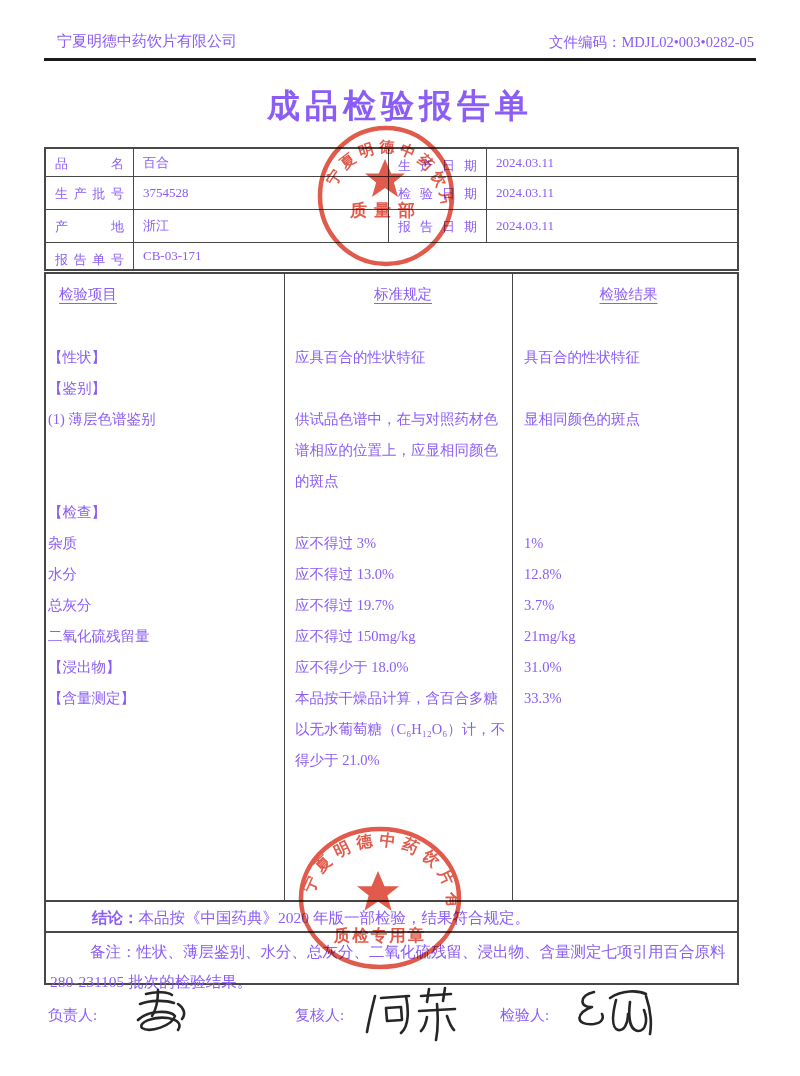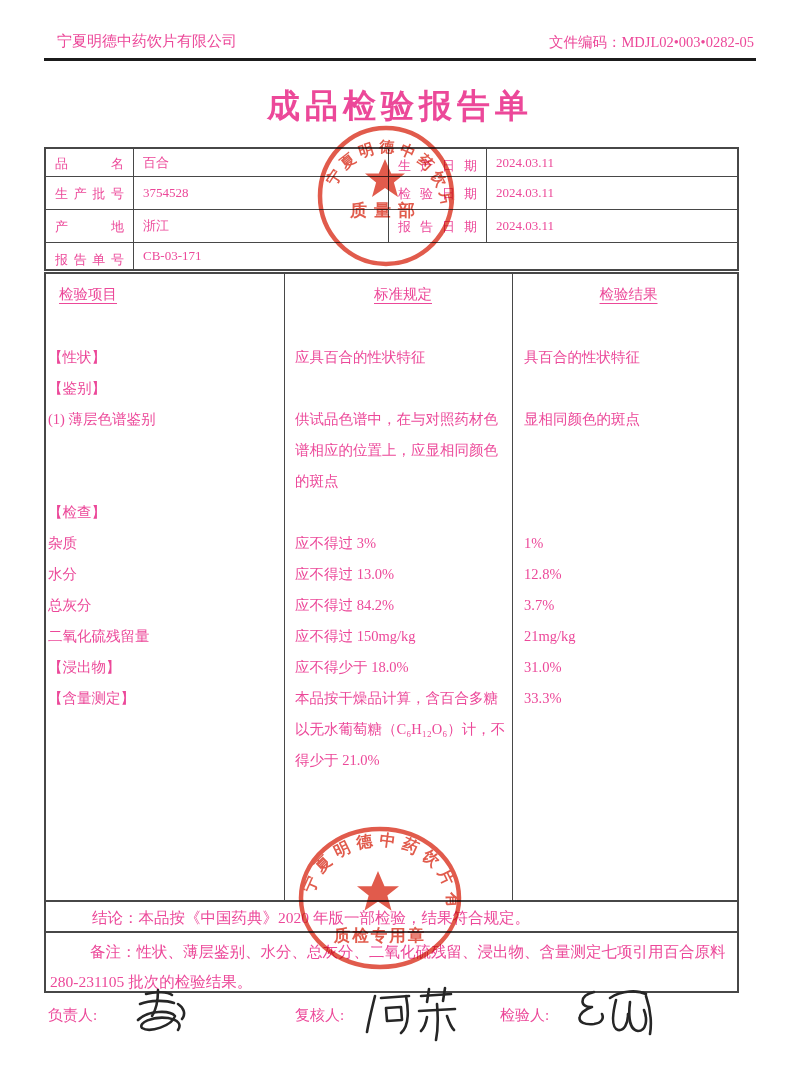--- a/index.html
+++ b/index.html
@@ -1,17 +1,17 @@
 <!DOCTYPE html>
 <html><head>
 <meta charset="utf-8">
 <style>
   html,body{margin:0;padding:0;background:#ffffff;}
   .page{position:relative;width:800px;height:1076px;background:#fff;overflow:hidden;
-        font-family:"Liberation Serif","DejaVu Serif",serif;color:#ec4899;}
+        font-family:"Liberation Serif","DejaVu Serif",serif;color:#8b5cf6;}
   
   .hdr{position:absolute;left:44px;top:32px;width:712px;height:22px;font-size:15px;}
   .hdr-left{position:absolute;left:13px;top:0;}
   .hdr-right{position:absolute;right:2px;top:1px;font-size:14.5px;}
   .hdr-rule{position:absolute;left:44px;top:58px;width:712px;height:3px;background:#1b1b1b;}
   
   .title{position:absolute;left:0;top:84px;width:800px;margin:0;text-align:center;
          font-size:33px;font-weight:bold;letter-spacing:5px;}
   
   .info-table{position:absolute;left:44px;top:147px;width:695px;height:124px;box-sizing:border-box;
@@ -33,24 +33,24 @@
   .c2{border-left:1.5px solid #474747;border-right:1.5px solid #474747;padding-left:10px;padding-right:1px;}
   .c3{padding-left:11px;padding-right:4px;}
   .mhead{padding-top:9px;line-height:22px;}
   .mhead .ul{text-decoration:underline;text-underline-offset:4px;}
   .mhead.c2,.mhead.c3{text-align:center;}
   .mhead.c1{padding-left:13px;}
   
   .concl-row{position:absolute;left:44px;top:902px;width:695px;height:31px;box-sizing:border-box;
              border:2px solid #474747;border-top:none;font-size:15.5px;}
   .concl-row p{margin:0;padding:3px 8px 0 8px;text-indent:38px;line-height:25px;}
-  .note-row{position:absolute;left:44px;top:933px;width:695px;height:60px;box-sizing:border-box;
+  .note-row{position:absolute;left:44px;top:933px;width:695px;height:52px;box-sizing:border-box;
             border:2px solid #474747;border-top:none;font-size:15.5px;}
   .note-row p{margin:0;padding:4px 8px 0 4px;text-indent:40px;line-height:30px;}
-  .bold{font-weight:normal;}
+  .bold{font-weight:bold;}
   
   .sign-row{position:absolute;left:44px;top:986px;width:712px;height:60px;font-size:15px;}
   .sig-group{position:absolute;top:0;height:60px;}
   .sig-label{position:absolute;top:20px;left:0;white-space:nowrap;}
   .sig-svg{position:absolute;top:0;left:64px;}
   .sig-path{fill:none;stroke:#262626;stroke-width:2.6;stroke-linecap:round;stroke-linejoin:round;}
   
   .stamp{position:absolute;mix-blend-mode:multiply;opacity:.88;pointer-events:none;}
   .stamp-stroke{fill:none;stroke:#dd4433;}
   .stamp-fill{fill:#dd4433;}
@@ -112,21 +112,21 @@
 
     <div class="mcell c1">杂质</div>
     <div class="mcell c2">应不得过 3%</div>
     <div class="mcell c3">1%</div>
 
     <div class="mcell c1">水分</div>
     <div class="mcell c2">应不得过 13.0%</div>
     <div class="mcell c3">12.8%</div>
 
     <div class="mcell c1">总灰分</div>
-    <div class="mcell c2">应不得过 84.2%</div>
+    <div class="mcell c2">应不得过 19.7%</div>
     <div class="mcell c3">3.7%</div>
 
     <div class="mcell c1">二氧化硫残留量</div>
     <div class="mcell c2">应不得过 150mg/kg</div>
     <div class="mcell c3">21mg/kg</div>
 
     <div class="mcell c1">【浸出物】</div>
     <div class="mcell c2">应不得少于 18.0%</div>
     <div class="mcell c3">31.0%</div>
 

